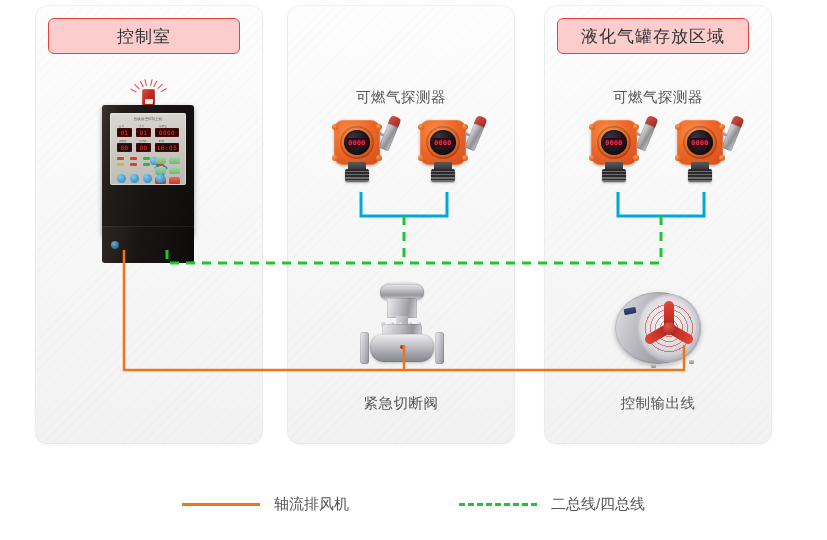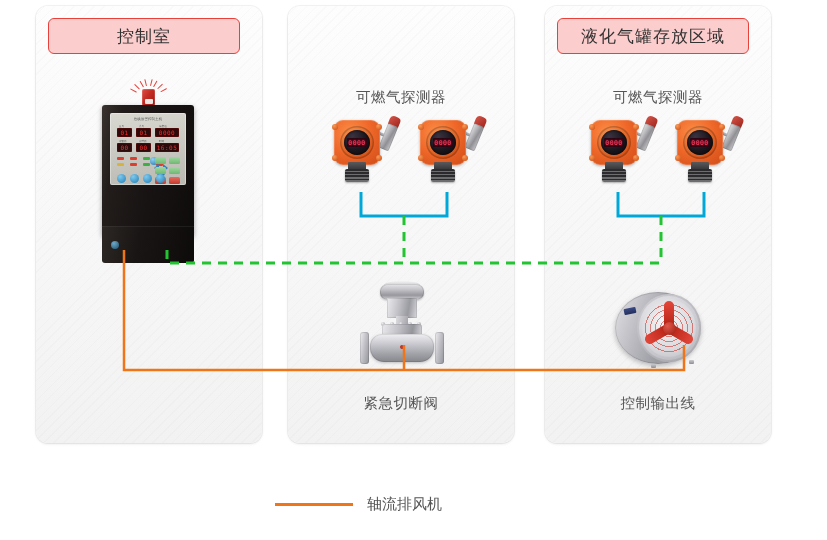--- a/index.html
+++ b/index.html
@@ -542,15 +542,19 @@
     <polyline points="124,250 124,370 684,370 684,345" fill="none" stroke="#ef7518" stroke-width="2.5"></polyline>
     <polyline points="404,370 404,345" fill="none" stroke="#ef7518" stroke-width="2.5"></polyline>
   </svg>
 
   <div id="legend">
     <div class="legend-item">
       <span class="legend-swatch sw-solid"></span>
       <span>轴流排风机</span>
     </div>
     <div class="legend-gap"></div>
+    <div class="legend-item">
+      <span class="legend-swatch sw-dashed"></span>
+      <span>二总线/四总线</span>
+    </div>
   </div>
 
 </div>
 
 </body></html>

